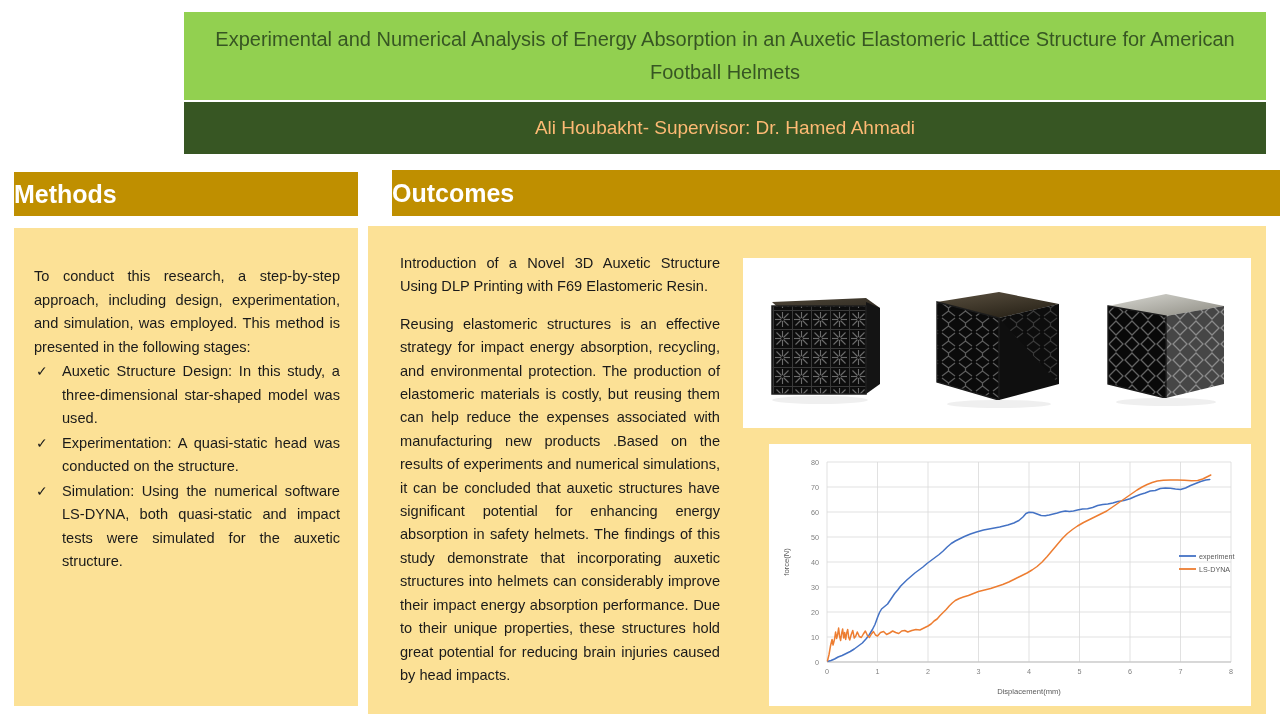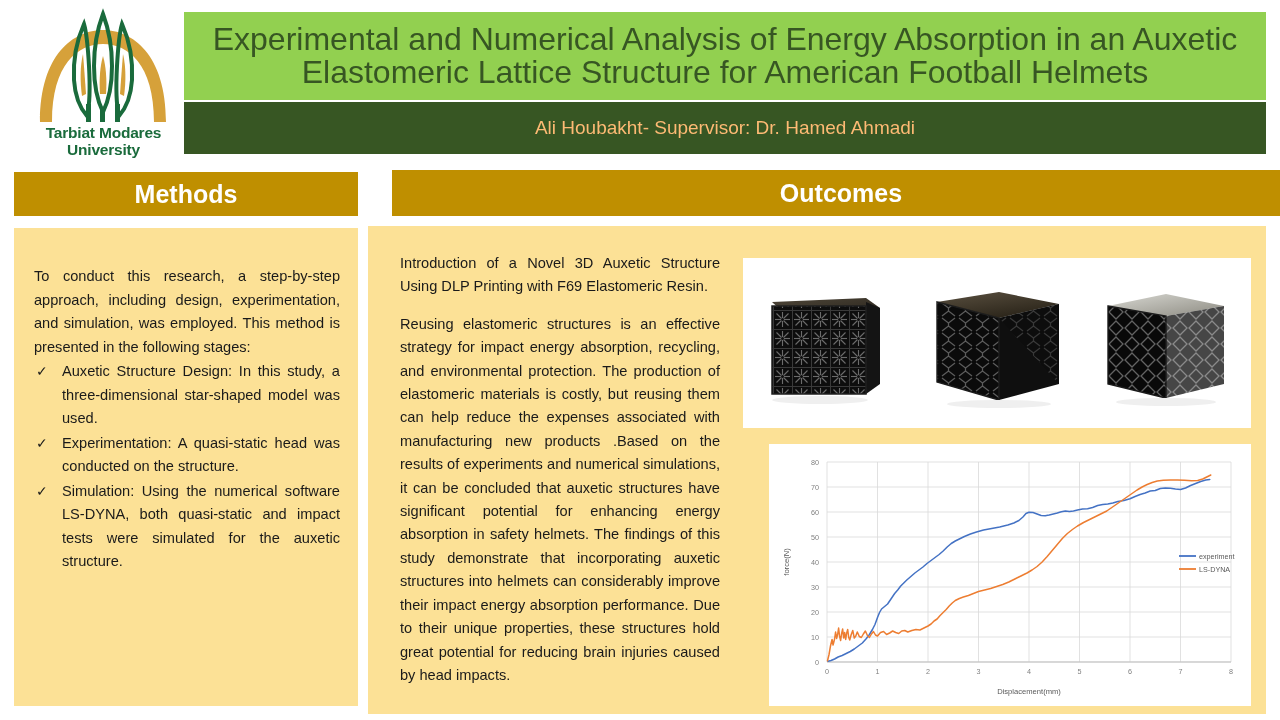--- a/index.html
+++ b/index.html
@@ -32,21 +32,21 @@
   }
 
   #title-bar {
     position: absolute; left: 184px; top: 12px;
     width: 1082px; height: 88px;
     background: #92D050;
     display: flex; align-items: center; justify-content: center;
   }
   #title-text {
     color: #375623;
-    font-size: 32px;
+    font-size: 20px;
     line-height: 33px;
     text-align: center;
     padding: 0 24px;
     font-weight: normal;
   }
 
   #author-bar {
     position: absolute; left: 184px; top: 102px;
     width: 1082px; height: 52px;
     background: #375623;
@@ -54,21 +54,21 @@
   }
   #author-text {
     color: #fdba74;
     font-size: 19px;
   }
 
   
   .section-bar {
     position: absolute;
     background: #BF8F00;
-    display: flex; align-items: center; justify-content: center;
+    display: flex; align-items: center; 
   }
   .section-bar span {
     color: #ffffff;
     font-weight: bold;
     font-size: 25px;
   }
   #methods-bar  { left: 14px;  top: 172px; width: 344px; height: 44px; }
   #outcomes-bar { left: 368px; top: 170px; width: 898px; height: 46px; margin-left: 24px; }
 
   
@@ -130,44 +130,20 @@
 
   .ax-label { font-family: "Liberation Sans", sans-serif; font-size: 7.2px; fill: #808080; }
   .ax-title { font-family: "Liberation Sans", sans-serif; font-size: 7.6px; fill: #595959; }
   .lg-label { font-family: "Liberation Sans", sans-serif; font-size: 7.2px; fill: #595959; }
 </style>
 </head>
 <body>
 
 <div id="poster">
 
-  <div id="header-logo">
-    <svg id="logo-mark" viewBox="0 0 155 120">
-
-      <path d="M14 114 C14 46 48 22 77 22 C106 22 140 46 140 114 L128 114 C128 56 102 36 77 36 C52 36 26 56 26 114 Z" fill="#D6A13A"></path>
-
-      <path d="M77 6 C71 22 68 40 68 58 C68 76 71 92 77 104 C83 92 86 76 86 58 C86 40 83 22 77 6 Z" fill="none" stroke="#1A6B3C" stroke-width="4"></path>
-
-      <path d="M58 16 C50 34 47 54 48 72 C49 88 54 100 61 108 C64 96 64 76 63 58 C62 40 61 26 58 16 Z" fill="none" stroke="#1A6B3C" stroke-width="4"></path>
-
-      <path d="M96 16 C104 34 107 54 106 72 C105 88 100 100 93 108 C90 96 90 76 91 58 C92 40 93 26 96 16 Z" fill="none" stroke="#1A6B3C" stroke-width="4"></path>
-
-      <path d="M77 48 C74 58 73 72 74 86 L80 86 C81 72 80 58 77 48 Z" fill="#D6A13A"></path>
-      <path d="M57 46 C54 58 54 74 56 88 L60 86 C59 72 58 58 57 46 Z" fill="#D6A13A"></path>
-      <path d="M97 46 C100 58 100 74 98 88 L94 86 C95 72 96 58 97 46 Z" fill="#D6A13A"></path>
-
-      <rect x="60" y="96" width="5" height="18" fill="#1A6B3C"></rect>
-      <rect x="74" y="100" width="5" height="14" fill="#1A6B3C"></rect>
-      <rect x="89" y="96" width="5" height="18" fill="#1A6B3C"></rect>
-    </svg>
-    <div id="logo-text">
-      <div>Tarbiat Modares</div>
-      <div>University</div>
-    </div>
-  </div>
 
   <div id="title-bar">
     <div id="title-text">Experimental and Numerical Analysis of Energy Absorption in an Auxetic Elastomeric Lattice Structure for American Football Helmets</div>
   </div>
 
   <div id="author-bar">
     <div id="author-text">Ali Houbakht- Supervisor: Dr. Hamed Ahmadi</div>
   </div>
 
   <div class="section-bar" id="methods-bar">

